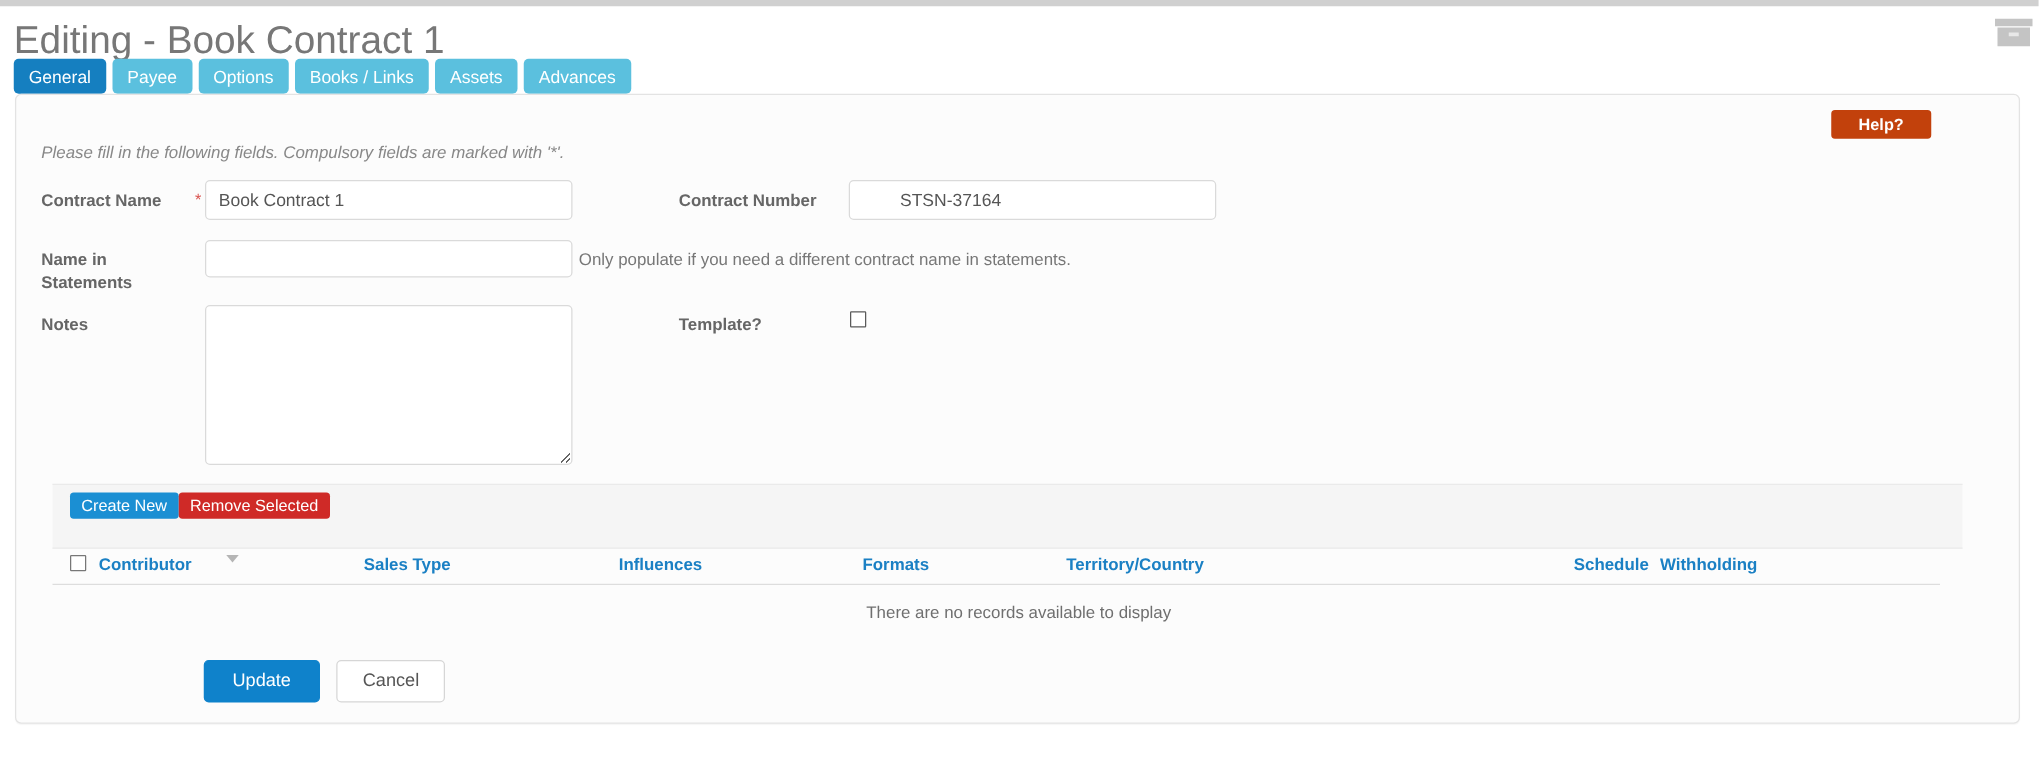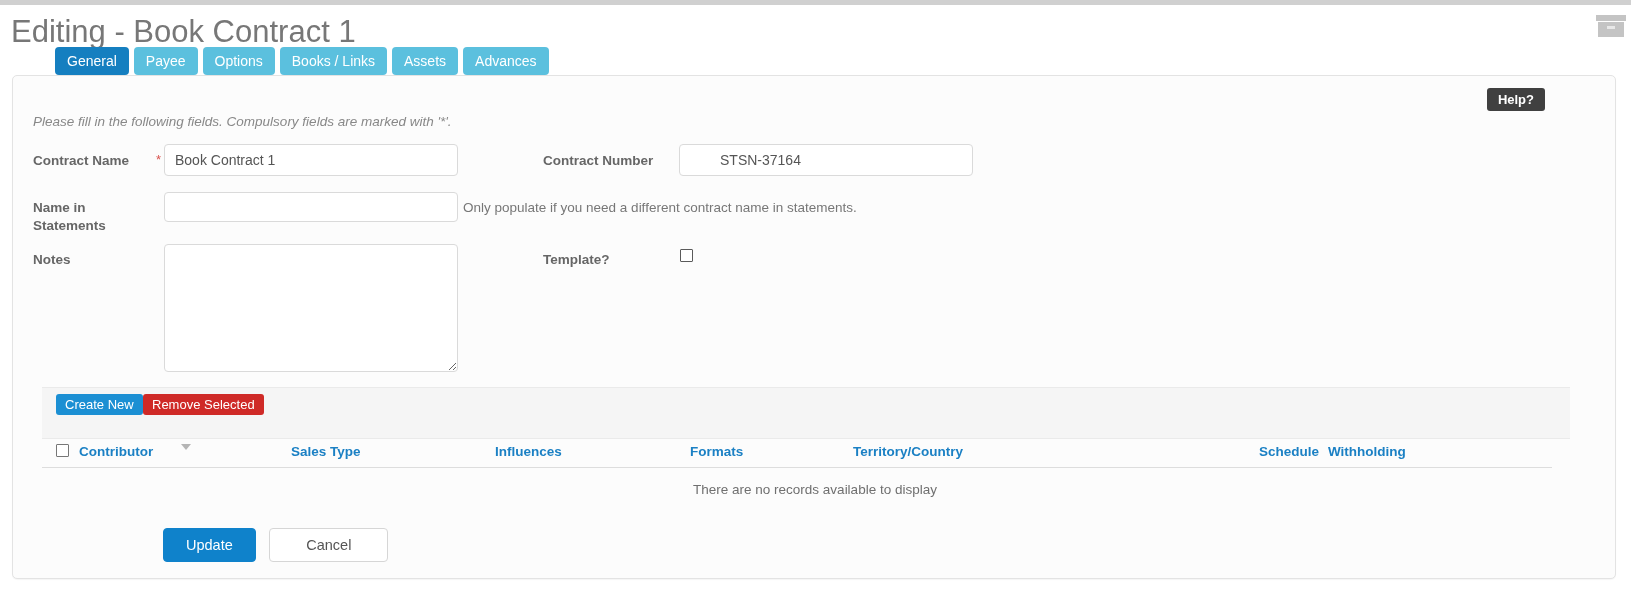--- a/index.html
+++ b/index.html
@@ -57,21 +57,20 @@
     letter-spacing: 0px;
     white-space: nowrap;
   }
 
   .tabbar {
     position: absolute;
     top: 47px;
     left: 11px;
     display: flex;
     gap: 5px;
-    margin-left: 44px;
   }
   .tab {
     background: #5bc0de;
     color: #ffffff;
     border-radius: 4px;
     padding: 0 12px;
     height: 28px;
     line-height: 28px;
     font-size: 14px;
     box-sizing: border-box;
@@ -92,25 +91,25 @@
     border: 1px solid #e3e3e3;
     border-radius: 5px;
     box-sizing: border-box;
     box-shadow: 0 1px 1px rgba(0,0,0,0.04);
   }
 
   .help-btn {
     position: absolute;
     top: 12px;
     right: 70px;
-    background: #404040;
+    background: #c2410c;
     color: #ffffff;
     font-size: 13px;
     font-weight: bold;
-    padding: 4px 11px;
+    padding: 4px 22px;
     border-radius: 3px;
     cursor: pointer;
     line-height: 15px;
   }
 
   .instructions {
     position: absolute;
     top: 38px;
     left: 20px;
     font-size: 13.5px;
@@ -284,21 +283,21 @@
     padding: 8px 22px;
     font-family: "Liberation Sans", sans-serif;
     cursor: pointer;
   }
   .btn-cancel {
     background: #ffffff;
     color: #555555;
     font-size: 14.5px;
     border: 1px solid #d6d6d6;
     border-radius: 4px;
-    padding: 8px 36px;
+    padding: 8px 20px;
     margin-left: 9px;
     font-family: "Liberation Sans", sans-serif;
     cursor: pointer;
   }
 </style>
 </head>
 <body>
 
 <div class="top-strip"></div>
 

